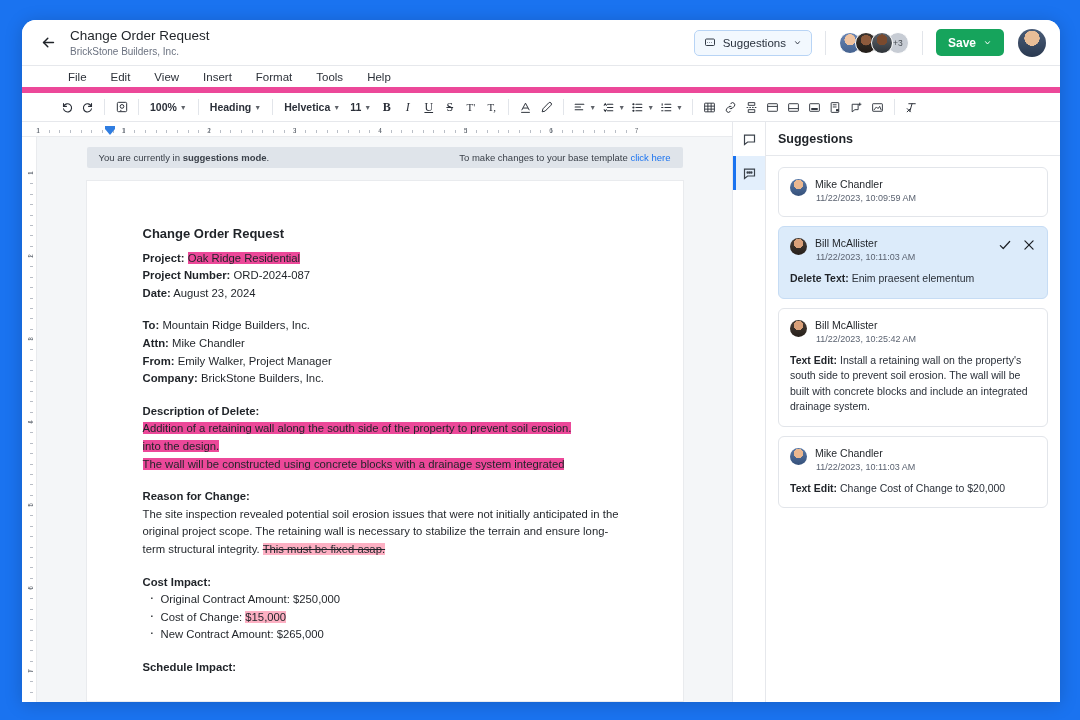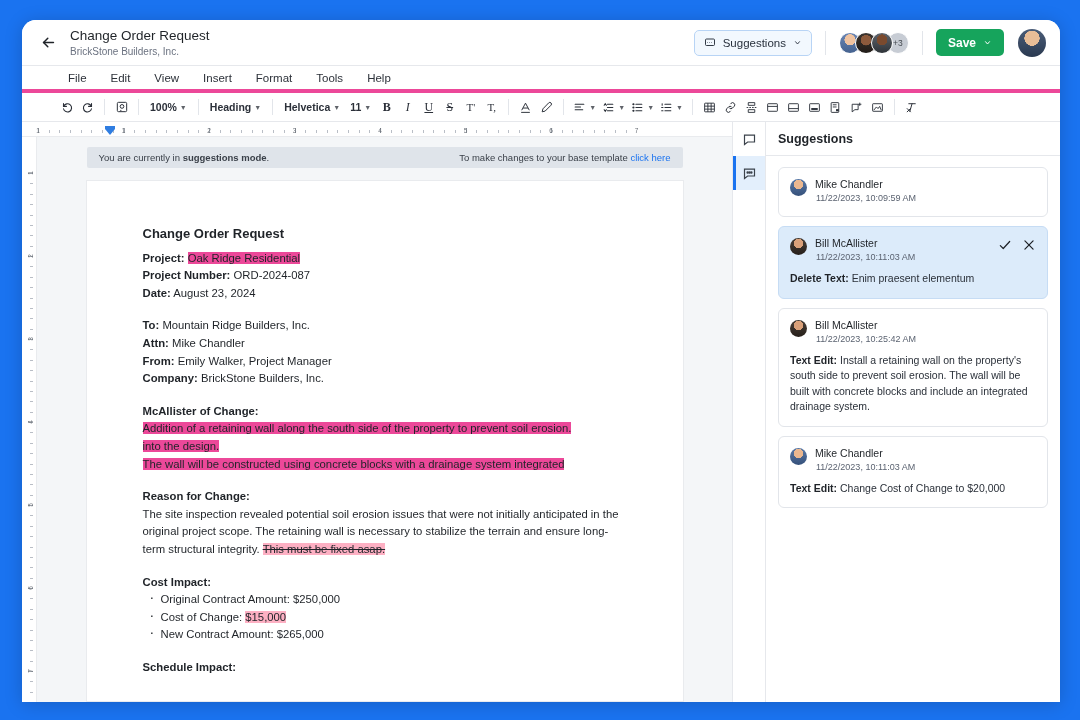--- a/index.html
+++ b/index.html
@@ -63,21 +63,21 @@
     cursor: pointer;
   }
   .me-av {
     width: 28px; height: 28px; border-radius: 50%; margin-left: 14px; flex: none;
     background: radial-gradient(circle at 50% 33%, #e9bd97 0 32%, transparent 33%), linear-gradient(#4b5d78,#2a3950);
   }
 
   
   .menubar {
     height: 27px; display: flex; align-items: center; gap: 0;
-    padding-left: 34px; border-bottom: 4px solid #ec4899; background: #fff;
+    padding-left: 34px; border-bottom: 6px solid #ec4899; background: #fff;
   }
   .menubar .mi {
     font-size: 11.5px; color: #2c3139; padding: 2px 12px;
     cursor: pointer; border-radius: 3px;
   }
 
   
   .toolbar {
     height: 29px; display: flex; align-items: center;
     padding-left: 34px; gap: 0; border-bottom: 1px solid #e6e8ec;
@@ -597,21 +597,21 @@
 
             <div class="gap"></div>
 
             <p><b>To:</b> <span>Mountain Ridge Builders, Inc.</span></p>
             <p><b>Attn:</b> <span>Mike Chandler</span></p>
             <p><b>From:</b> <span>Emily Walker, Project Manager</span></p>
             <p><b>Company:</b> <span>BrickStone Builders, Inc.</span></p>
 
             <div class="gap"></div>
 
-            <p><b>McAllister of Change:</b></p>
+            <p><b>Description of Delete:</b></p>
             <p><span class="hl-green">Addition of a retaining wall along the south side of the property to prevent soil erosion.</span></p>
             <p><span class="hl-green">into the design.</span></p>
             <p><span class="hl-green">The wall will be constructed using concrete blocks with a drainage system integrated</span></p>
 
             <div class="gap"></div>
 
             <p><b>Reason for Change:</b></p>
             <p><span>The site inspection revealed potential soil erosion issues that were not initially anticipated in the original project scope. The retaining wall is necessary to stabilize the terrain and ensure long-term structural integrity. </span><span class="hl-pink strike">This must be fixed asap.</span></p>
 
             <div class="gap"></div>

